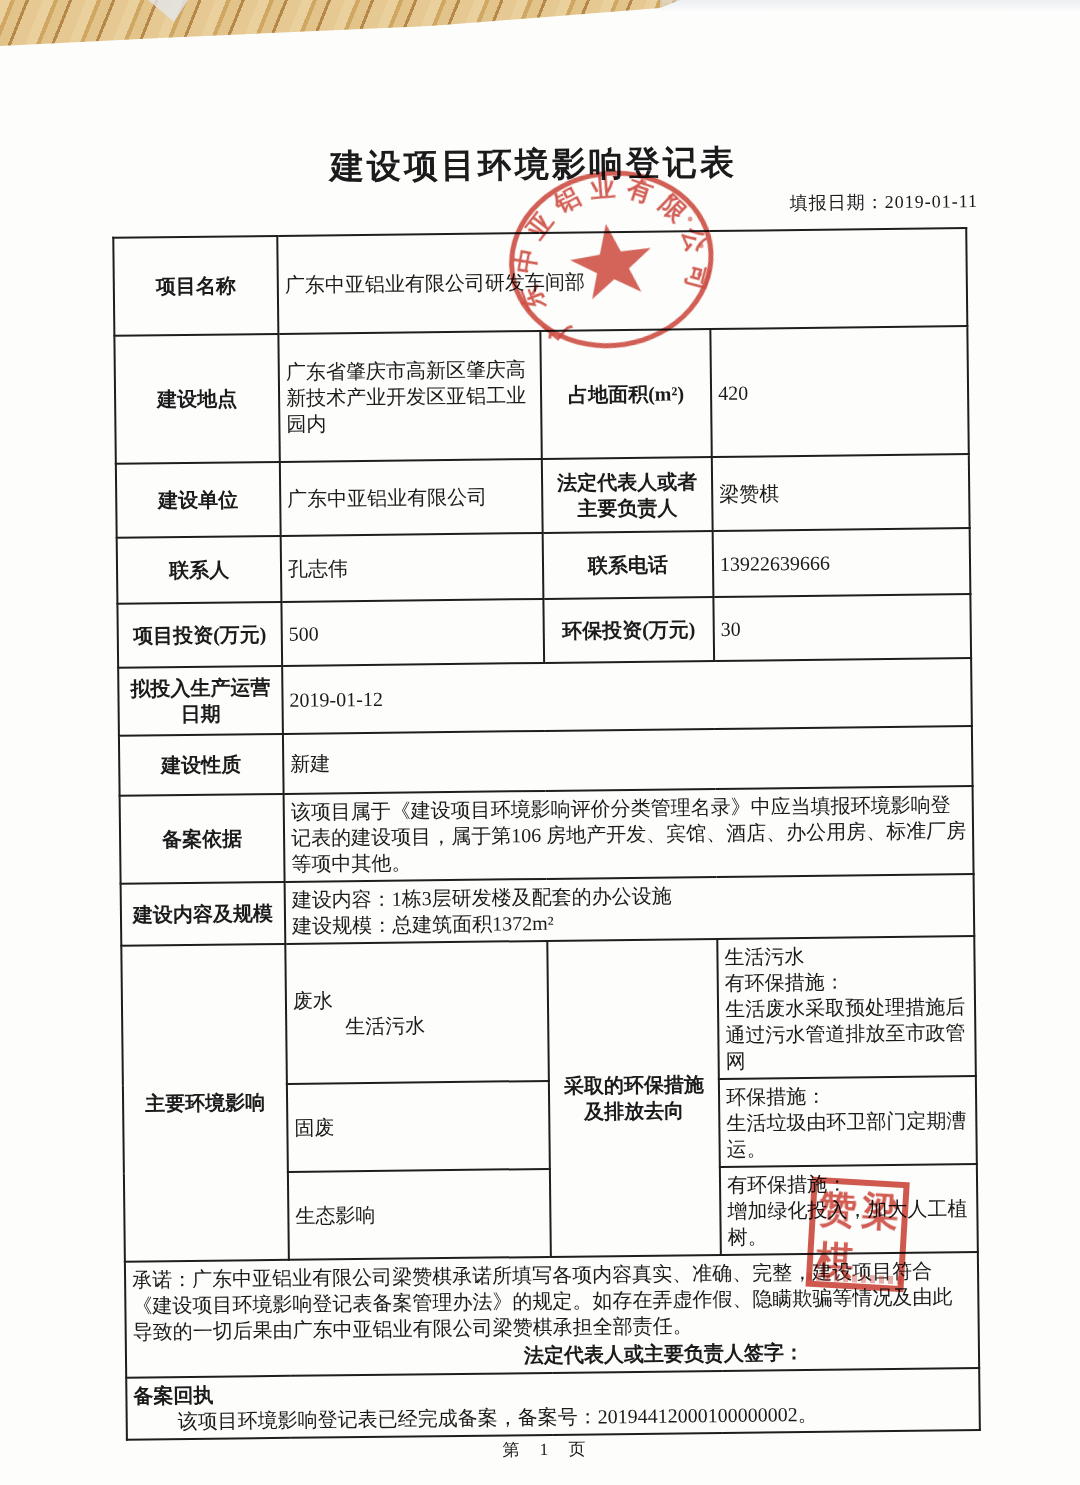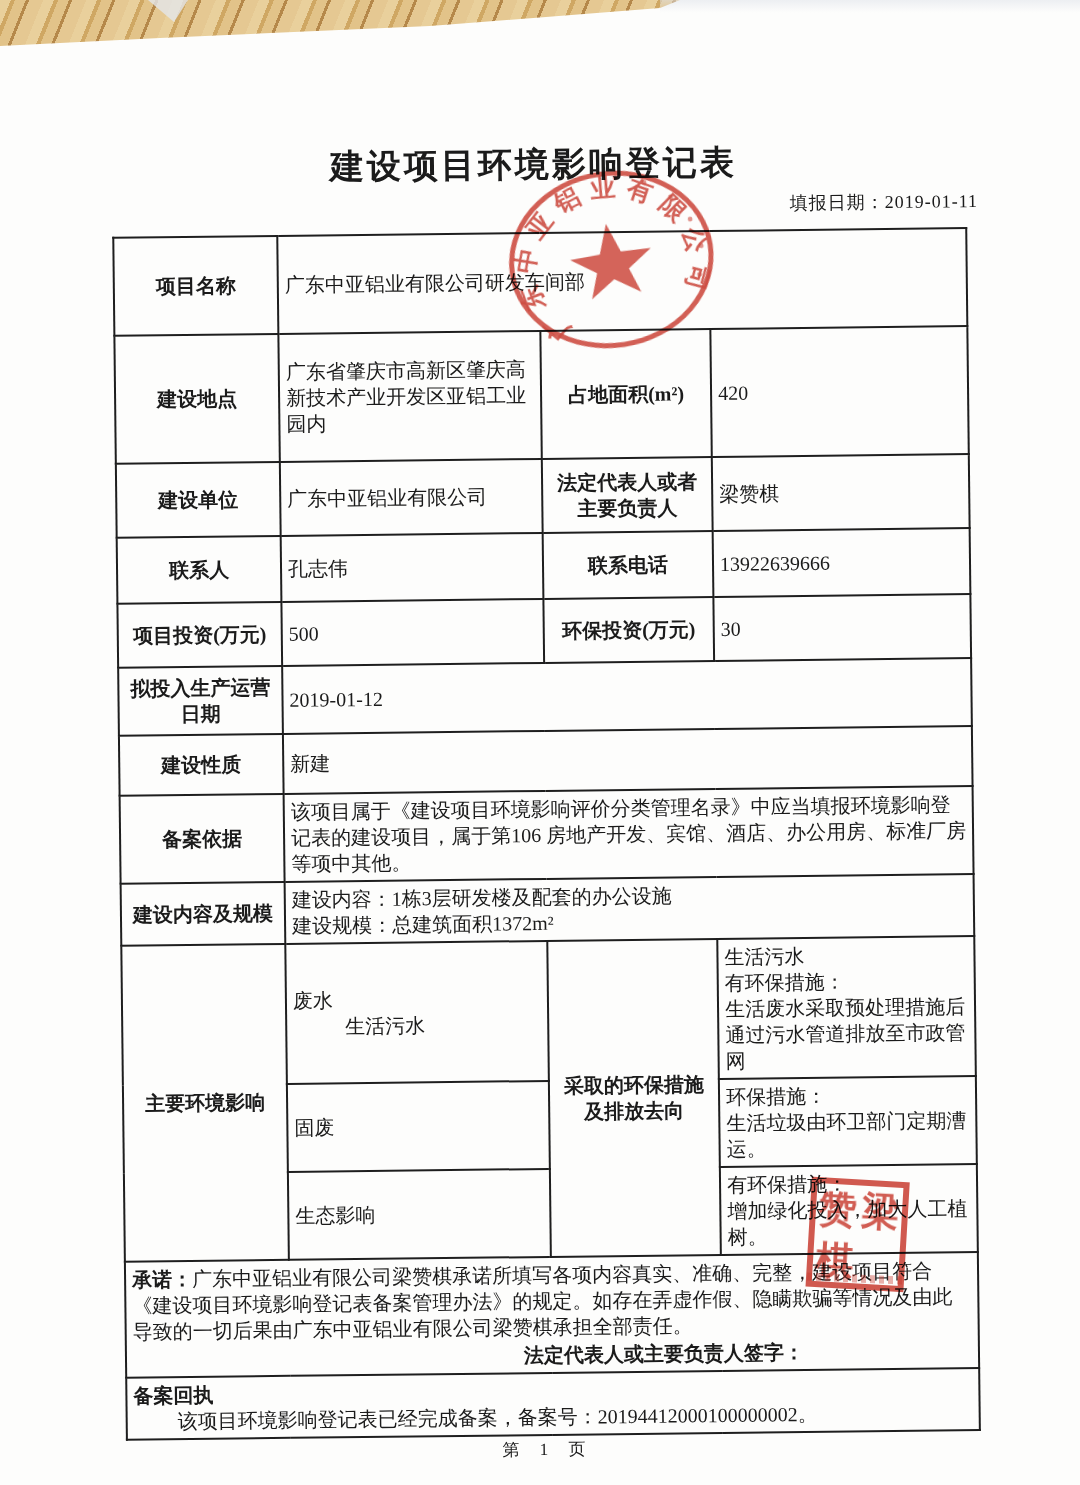--- a/index.html
+++ b/index.html
@@ -63,21 +63,21 @@
   tr.r-basis td{height:76px;}
   tr.r-scale td{height:52px;}
   tr.r-imp1 td{height:112px;}
   tr.r-imp2 td{height:72px;}
   tr.r-imp3 td{height:72px;}
   td.basis-val{font-size:19px;line-height:1.32;}
   td.measure{font-size:19px;line-height:1.28;vertical-align:middle;padding:3px 6px;}
   td.impact-type{vertical-align:middle;}
   
   td.promise-cell{padding:8px 12px 4px 10px;font-size:21px;line-height:1.5;}
-  .promise-prefix{font-weight:bold;}
+  .promise-prefix{font-weight:normal;}
   .sig-line{font-weight:bold;text-align:right;padding-right:168px;margin-top:2px;}
   td.receipt-cell{padding:6px 10px;font-size:21px;line-height:1.45;}
   .receipt-head{font-weight:bold;}
   .receipt-body{padding-left:44px;}
   .page-footer{
     position:absolute;left:0;top:1438px;width:1080px;
     text-align:center;font-size:17px;letter-spacing:8px;
   }
   
   .seal-round{

